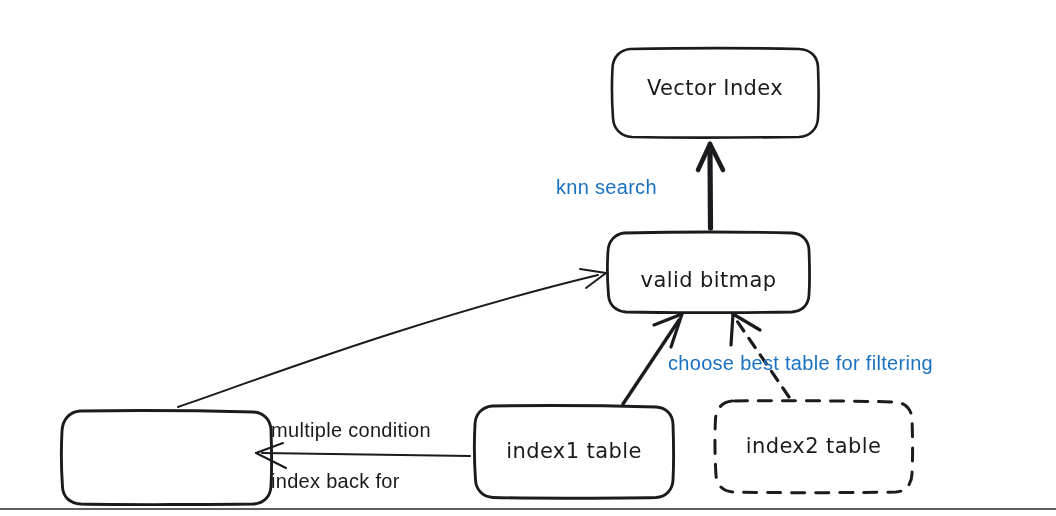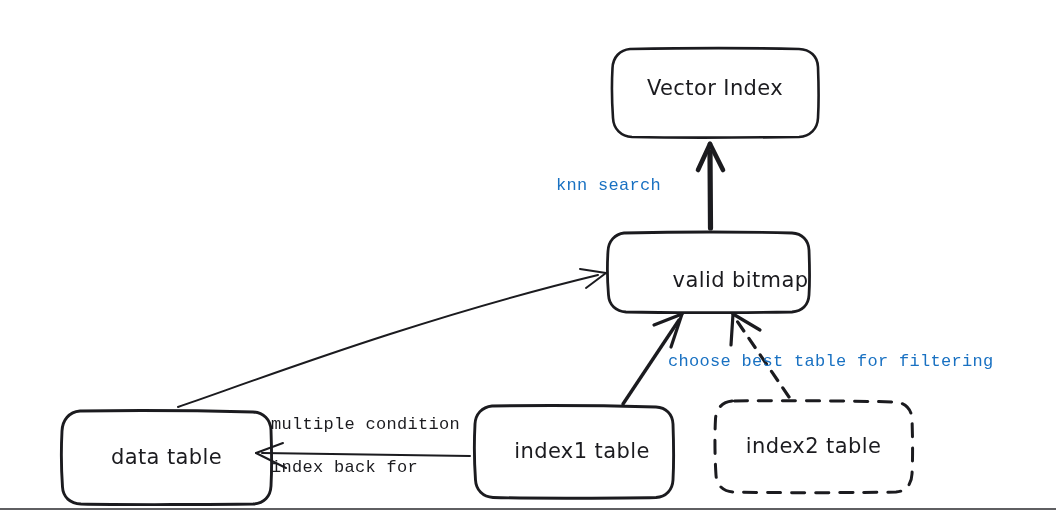--- a/index.html
+++ b/index.html
@@ -33,22 +33,22 @@
     font-family: "DejaVu Sans", sans-serif;
     font-size: 21px;
     letter-spacing: 0.4px;
     line-height: 1.22;
     pointer-events: none;
     white-space: nowrap;
   }
   .edge-label {
     position: absolute;
     color: #1b1b1f;
-    font-family: Liberation Mono, monospace;
-    font-size: 17px;
+    font-family: Liberation Sans, sans-serif;
+    font-size: 20px;
     letter-spacing: 0.3px;
     line-height: 1.28;
     white-space: nowrap;
   }
   .edge-label.blue {
     color: #1971c2;
   }
   .edge-label.multi {
     text-align: left;
     white-space: pre-line;
@@ -113,29 +113,28 @@
 
     <g>
       <path d="M0 509 L1056 509" fill="none" stroke="#2a2a2e" stroke-width="1.6"></path>
     </g>
   </svg>
 
   <div class="node-label" style="left:612px; top:49px; width:206px; height:80px;">
     <span>Vector Index</span>
   </div>
 
-  <div class="node-label" style="left:640px; top:233px; width:201px; height:95px;align-items:center;">
+  <div class="node-label" style="left:608px; top:233px; width:201px; height:95px;align-items:center;">
     <span>valid bitmap</span>
   </div>
 
   <div class="node-label" style="left:62px; top:411px; width:209px; height:93px;">
-    <span>data table</span>
   </div>
 
-  <div class="node-label" style="left:475px; top:406px; width:198px; height:92px;padding-left:8px;">
+  <div class="node-label" style="left:475px; top:406px; width:198px; height:92px;">
     <span>index1 table</span>
   </div>
 
   <div class="node-label" style="left:715px; top:401px; width:197px; height:91px;justify-content:center;">
     <span>index2 table</span>
   </div>
 
   <div class="edge-label blue" style="left:556px; top:175px;">knn search</div>
 
   <div class="edge-label multi" style="left:271px; top:392px;">

